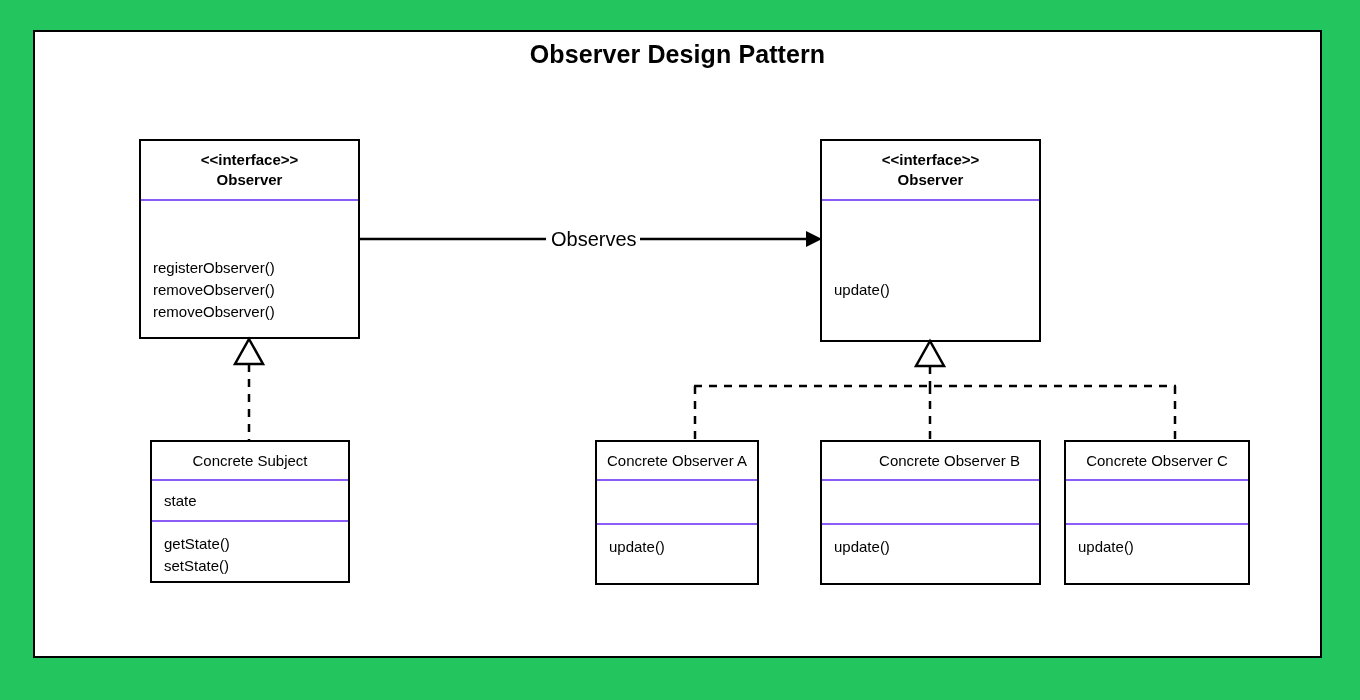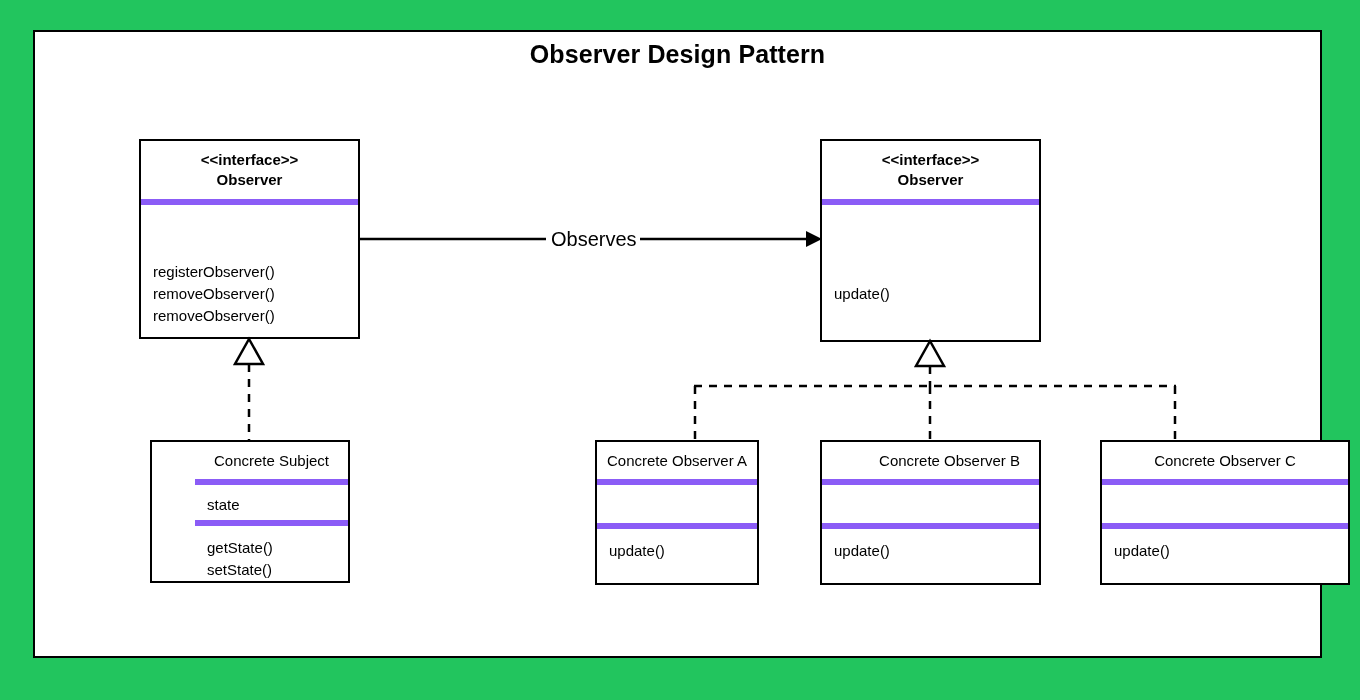--- a/index.html
+++ b/index.html
@@ -46,21 +46,21 @@
     box-sizing: border-box;
     border: 2px solid #000000;
     background: #ffffff;
   }
   .uml-compartment {
     box-sizing: border-box;
     position: relative;
     overflow: hidden;
   }
   .uml-compartment + .uml-compartment {
-    border-top: 6px solid #8b5cf6;
+    border-top: 2px solid #8b5cf6;
   }
   .comp-header {
     text-align: center;
     padding-top: 9px;
     line-height: 20px;
     font-size: 15px;
   }
   .comp-header.bold {
     font-weight: bold;
   }
@@ -114,21 +114,21 @@
   <div class="uml-box" style="left:820px; top:139px; width:221px; height:203px;">
     <div class="uml-compartment comp-header bold" style="height:58px;">
       <div>&lt;&lt;interface&gt;&gt;</div>
       <div>Observer</div>
     </div>
     <div class="uml-compartment comp-body" style="height:141px; padding-top:78px;">
       <div class="line">update()</div>
     </div>
   </div>
 
-  <div class="uml-box" style="left:150px; top:440px; width:200px; height:143px;padding-left:43px;">
+  <div class="uml-box" style="left:150px; top:440px; width:200px; height:143px;">
     <div class="uml-compartment comp-header" style="height:37px;">
       <div>Concrete Subject</div>
     </div>
     <div class="uml-compartment comp-body" style="height:41px; padding-top:9px;">
       <div class="line">state</div>
     </div>
     <div class="uml-compartment comp-body" style="height:65px; padding-top:11px;">
       <div class="line">getState()</div>
       <div class="line">setState()</div>
     </div>
@@ -147,21 +147,21 @@
   <div class="uml-box" style="left:820px; top:440px; width:221px; height:145px;">
     <div class="uml-compartment comp-header" style="height:37px;margin-left:38px;">
       <div>Concrete Observer B</div>
     </div>
     <div class="uml-compartment comp-body" style="height:44px;"></div>
     <div class="uml-compartment comp-body" style="height:64px; padding-top:11px;">
       <div class="line">update()</div>
     </div>
   </div>
 
-  <div class="uml-box" style="left:1100px; top:440px; width:250px; height:145px;">
+  <div class="uml-box" style="left:1064px; top:440px; width:186px; height:145px;">
     <div class="uml-compartment comp-header" style="height:37px;">
       <div>Concrete Observer C</div>
     </div>
     <div class="uml-compartment comp-body" style="height:44px;"></div>
     <div class="uml-compartment comp-body" style="height:64px; padding-top:11px;">
       <div class="line">update()</div>
     </div>
   </div>
 
   <svg id="connectors" viewBox="0 0 1360 700" xmlns="http://www.w3.org/2000/svg">

